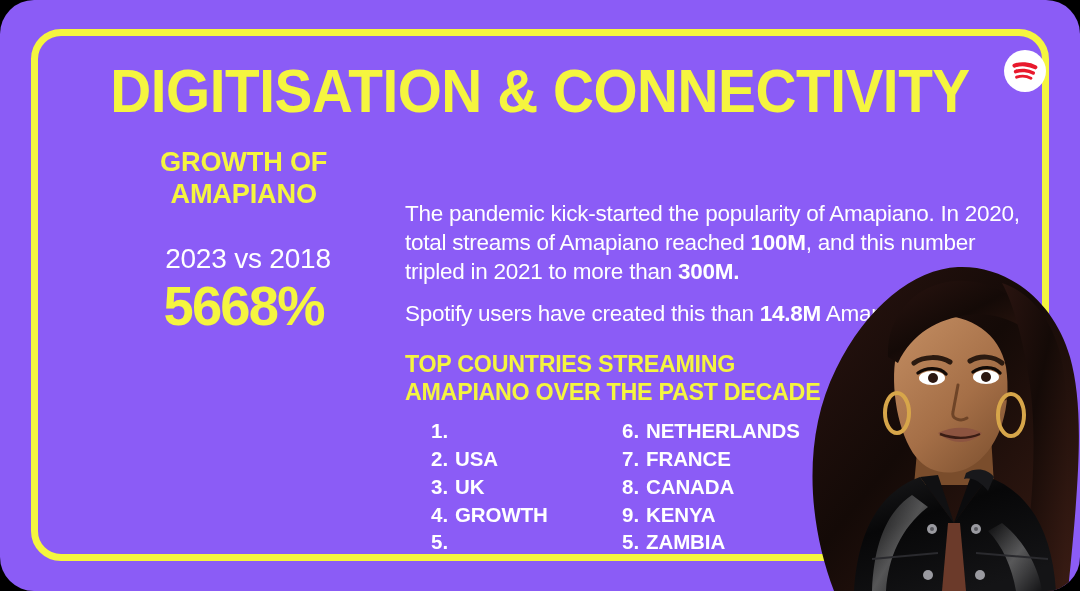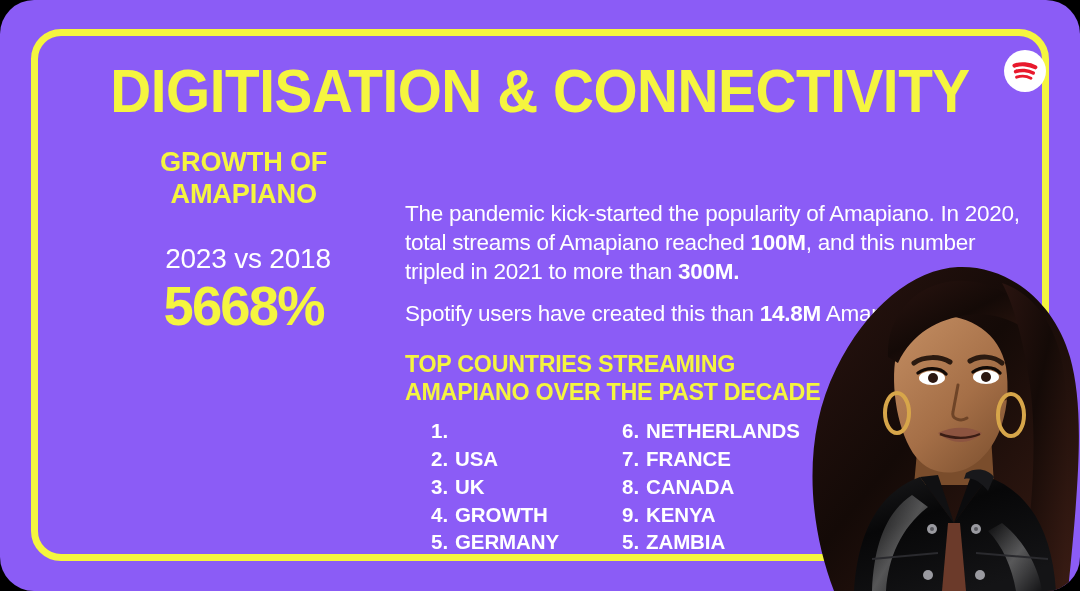--- a/index.html
+++ b/index.html
@@ -287,21 +287,20 @@
         <div class="country-item">
           <span class="country-num">3.</span>
           <span>UK</span>
         </div>
         <div class="country-item">
           <span class="country-num">4.</span>
           <span>GROWTH</span>
         </div>
         <div class="country-item">
           <span class="country-num">5.</span>
-          <span>GERMANY</span>
         </div>
       </div>
 
       <div class="country-col right">
         <div class="country-item">
           <span class="country-num">6.</span>
           <span>NETHERLANDS</span>
         </div>
         <div class="country-item">
           <span class="country-num">7.</span>

